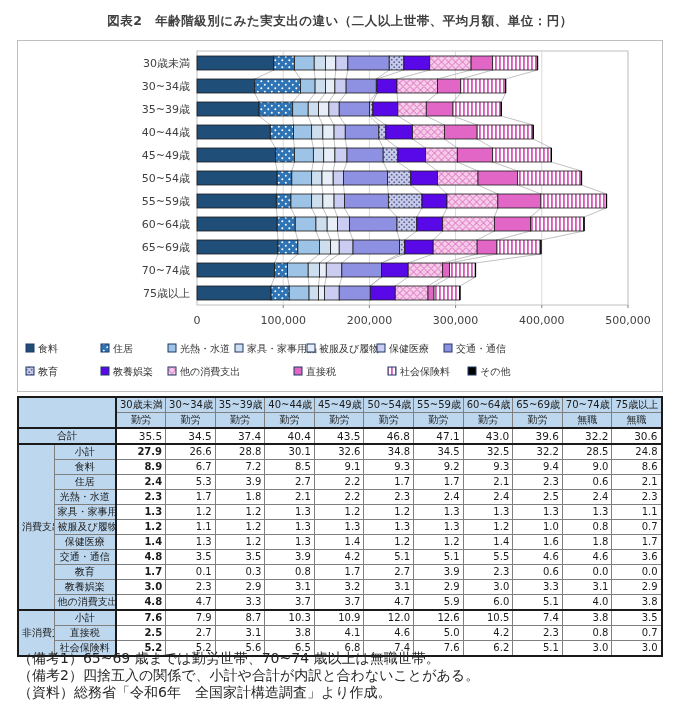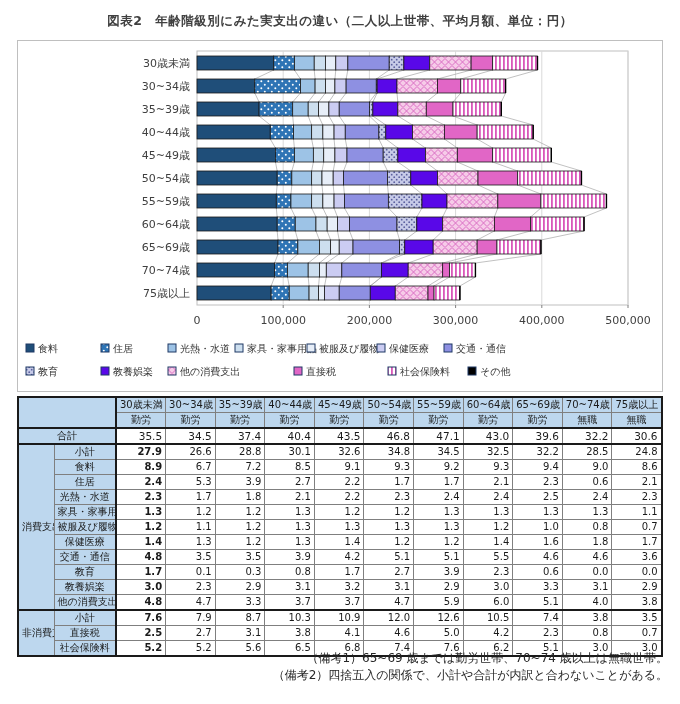--- a/index.html
+++ b/index.html
@@ -33,21 +33,21 @@
   th.age-h{font-size:9px;}
   th.sub{font-size:9px;padding:1px 1px;}
   th.grp{font-size:9.5px;line-height:12px;}
   tr.total-row td{font-weight:normal;font-size:10.5px;}
   tr.total-row th,tr.total-row td{border-top:2px solid #1a1a1a;border-bottom:2px solid #1a1a1a;}
   tr.grp2-start th,tr.grp2-start td{border-top:2px solid #1a1a1a;}
   .first-data{border-left:2px solid #1a1a1a !important;font-weight:bold;}
   thead tr th{border-bottom-color:#1a1a1a;}
   .notes{
     position:absolute;left:18px;top:650px;width:650px;
-    font-size:12px;color:#262626;line-height:17px;text-align:right;
+    font-size:14px;color:#262626;line-height:17px;
   }
 </style>
 </head>
 <body>
 
 <div class="page-title">図表2　年齢階級別にみた実支出の違い（二人以上世帯、平均月額、単位：円）</div>
 
 <div class="chart-box">
   <svg id="chart-svg" width="644" height="350" viewBox="0 0 644 350">
       <defs>
@@ -659,13 +659,14 @@
           <td>3.0</td>
           <td>3.0</td>
         </tr>
       </tbody>
     </table>
 </div>
 
 <div class="notes">
   <div>（備考1）65~69 歳までは勤労世帯、70~74 歳以上は無職世帯。</div>
   <div>（備考2）四捨五入の関係で、小計や合計が内訳と合わないことがある。</div>
+  <div>（資料）総務省「令和6年　全国家計構造調査」より作成。</div>
 </div>
 
 </body></html>

